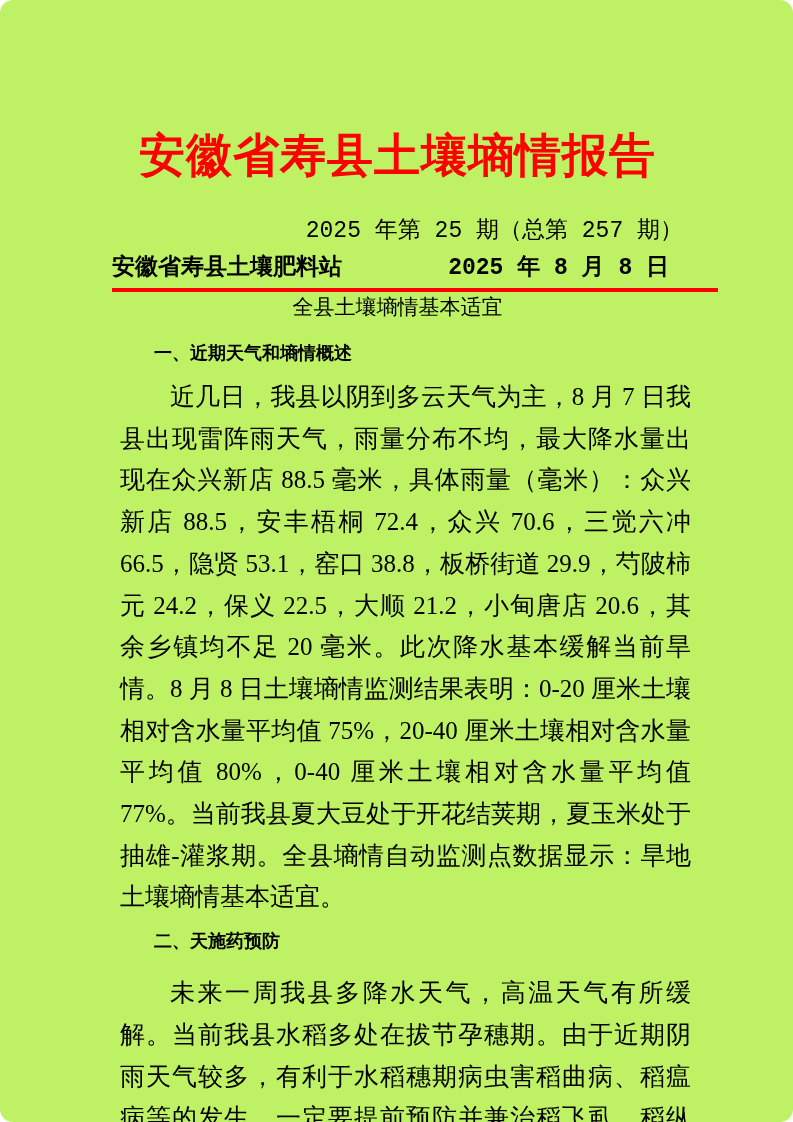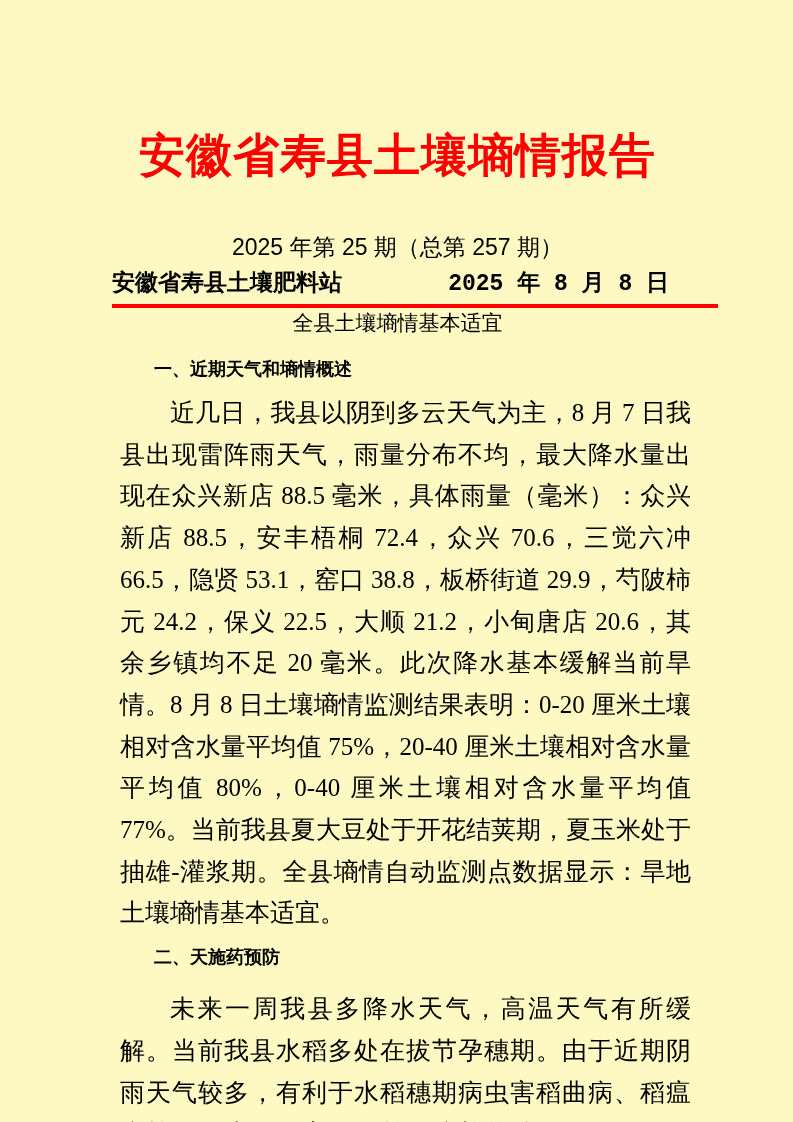--- a/index.html
+++ b/index.html
@@ -4,48 +4,49 @@
 <style>
   html, body {
     margin: 0;
     padding: 0;
     background: #ffffff;
   }
   .page {
     position: relative;
     width: 793px;
     height: 1122px;
-    background: #fef9c3;
+    background: #bef264;
     overflow: hidden;
     font-family: "Liberation Serif", "DejaVu Serif", serif;
     color: #000000;
+    border-radius: 13px;
   }
   .content {
     margin-left: 112px;
     width: 606px;
   }
   .textcol {
     width: 571px;
   }
   .report-title {
     margin-top: 126px;
     line-height: 58px;
     font-size: 46px;
     font-weight: bold;
     letter-spacing: 1px;
     text-align: center;
     color: #ff0000;
     font-family: "Liberation Sans", "DejaVu Sans", sans-serif;
   }
   .issue-line {
-    margin-top: 48px;
+    margin-top: 32px;
     line-height: 30px;
     font-size: 23px;
-    text-align: center;
-    font-family: Liberation Sans, sans-serif;
+    text-align: right;
+    font-family: Liberation Mono, monospace;
   }
   .pub-line {
     margin-top: 6px;
     line-height: 32px;
     font-size: 23px;
     font-weight: bold;
     display: flex;
     justify-content: space-between;
     align-items: baseline;
     font-family: Liberation Mono, monospace;

